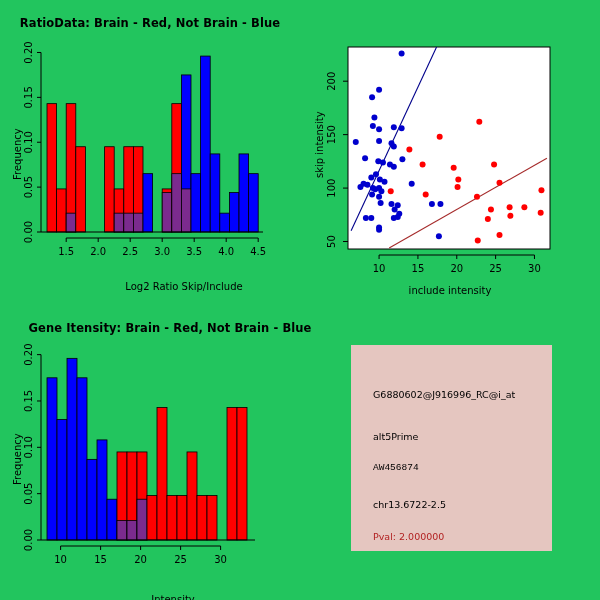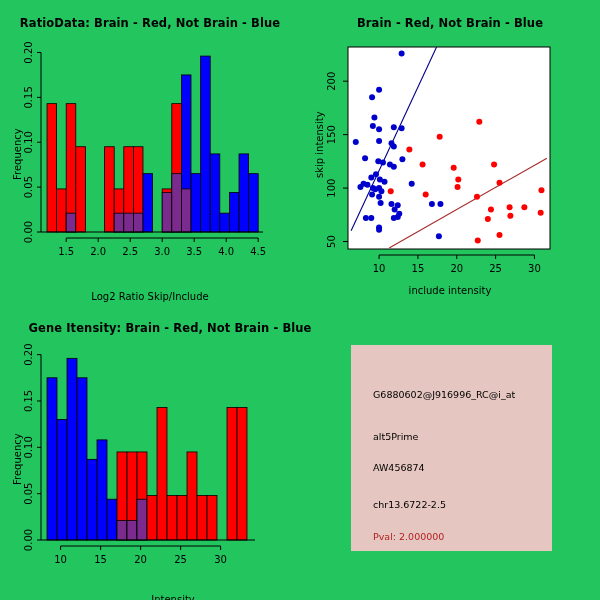--- a/index.html
+++ b/index.html
@@ -76,21 +76,21 @@
   }
   .info-line.pval { color: #b22222; }
 </style>
 </head>
 <body>
 
 <div id="page">
 
   <div class="panel" id="panel-ratio-hist">
     <div class="plot-title" style="top:16px;">RatioData: Brain - Red, Not Brain - Blue</div>
-    <div class="axis-label xlab" style="top:291px;">Log2 Ratio Skip/Include</div>
+    <div class="axis-label xlab" style="top:281px;margin-left:34px;">Log2 Ratio Skip/Include</div>
     <div class="axis-label ylab-rot" style="left:12px; top:180px;">Frequency</div>
     <svg id="svg-ratio-hist" width="300" height="300">
         <rect x="47" y="103.64878048780488" width="9.599999999999994" height="128.35121951219512" fill="#FF0000" stroke="#000" stroke-width="0.8"></rect>
         <rect x="56.60000000000001" y="188.9170731707317" width="9.599999999999994" height="43.0829268292683" fill="#FF0000" stroke="#000" stroke-width="0.8"></rect>
         <rect x="66.2" y="103.64878048780488" width="9.599999999999994" height="128.35121951219512" fill="#FF0000" stroke="#000" stroke-width="0.8"></rect>
         <rect x="66.2" y="213.15121951219513" width="9.599999999999994" height="18.848780487804873" fill="#7B2B8E" stroke="#000" stroke-width="0.8"></rect>
         <rect x="75.8" y="146.7317073170732" width="9.599999999999994" height="85.26829268292681" fill="#FF0000" stroke="#000" stroke-width="0.8"></rect>
         <rect x="104.6" y="146.7317073170732" width="9.600000000000009" height="85.26829268292681" fill="#FF0000" stroke="#000" stroke-width="0.8"></rect>
         <rect x="114.2" y="188.9170731707317" width="9.599999999999994" height="43.0829268292683" fill="#FF0000" stroke="#000" stroke-width="0.8"></rect>
         <rect x="114.2" y="213.15121951219513" width="9.599999999999994" height="18.848780487804873" fill="#7B2B8E" stroke="#000" stroke-width="0.8"></rect>
@@ -136,21 +136,20 @@
         <text x="194.2" y="255" font-size="10" font-family="&quot;DejaVu Sans&quot;, sans-serif" fill="#000" text-anchor="middle">3.5</text>
         <line x1="226.2" y1="238" x2="226.2" y2="242" stroke="#000" stroke-width="1"></line>
         <text x="226.2" y="255" font-size="10" font-family="&quot;DejaVu Sans&quot;, sans-serif" fill="#000" text-anchor="middle">4.0</text>
         <line x1="258.2" y1="238" x2="258.2" y2="242" stroke="#000" stroke-width="1"></line>
         <text x="258.2" y="255" font-size="10" font-family="&quot;DejaVu Sans&quot;, sans-serif" fill="#000" text-anchor="middle">4.5</text>
         <line x1="41" y1="232" x2="263" y2="232" stroke="#000" stroke-width="1"></line>
       </svg>
   </div>
 
   <div class="panel" id="panel-scatter">
-    <div class="plot-title" style="top:16px;">Brain - Red, Not Brain - Blue</div>
     <div class="axis-label xlab" style="top:285px;">include intensity</div>
     <div class="axis-label ylab-rot" style="left:14px; top:178px;">skip intensity</div>
     <svg id="svg-scatter" width="300" height="300">
         <rect x="48" y="47" width="202" height="202" fill="#fff" stroke="#000" stroke-width="1"></rect>
         <defs>
           <clipPath id="svg-scatter-clip">
             <rect x="48" y="47" width="202" height="202"></rect>
           </clipPath>
         </defs>
         <g clip-path="url(#svg-scatter-clip)">
@@ -296,19 +295,19 @@
         <line x1="220.60000000000002" y1="246" x2="220.60000000000002" y2="250" stroke="#000" stroke-width="1"></line>
         <text x="220.60000000000002" y="263" font-size="10" font-family="&quot;DejaVu Sans&quot;, sans-serif" fill="#000" text-anchor="middle">30</text>
         <line x1="41" y1="240" x2="255" y2="240" stroke="#000" stroke-width="1"></line>
       </svg>
   </div>
 
   <div class="panel" id="panel-info">
     <div id="info-box">
       <div class="info-line" style="top:44px;text-align:right;">G6880602@J916996_RC@i_at</div>
       <div class="info-line" style="top:86px;">alt5Prime</div>
-      <div class="info-line" style="top:117px;">AW456874</div>
+      <div class="info-line" style="top:117px;font-family:Liberation Mono, monospace;">AW456874</div>
       <div class="info-line" style="top:154px;">chr13.6722-2.5</div>
       <div class="info-line pval" style="top:186px;">Pval: 2.000000</div>
     </div>
   </div>
 
 </div>
 
 </body></html>

